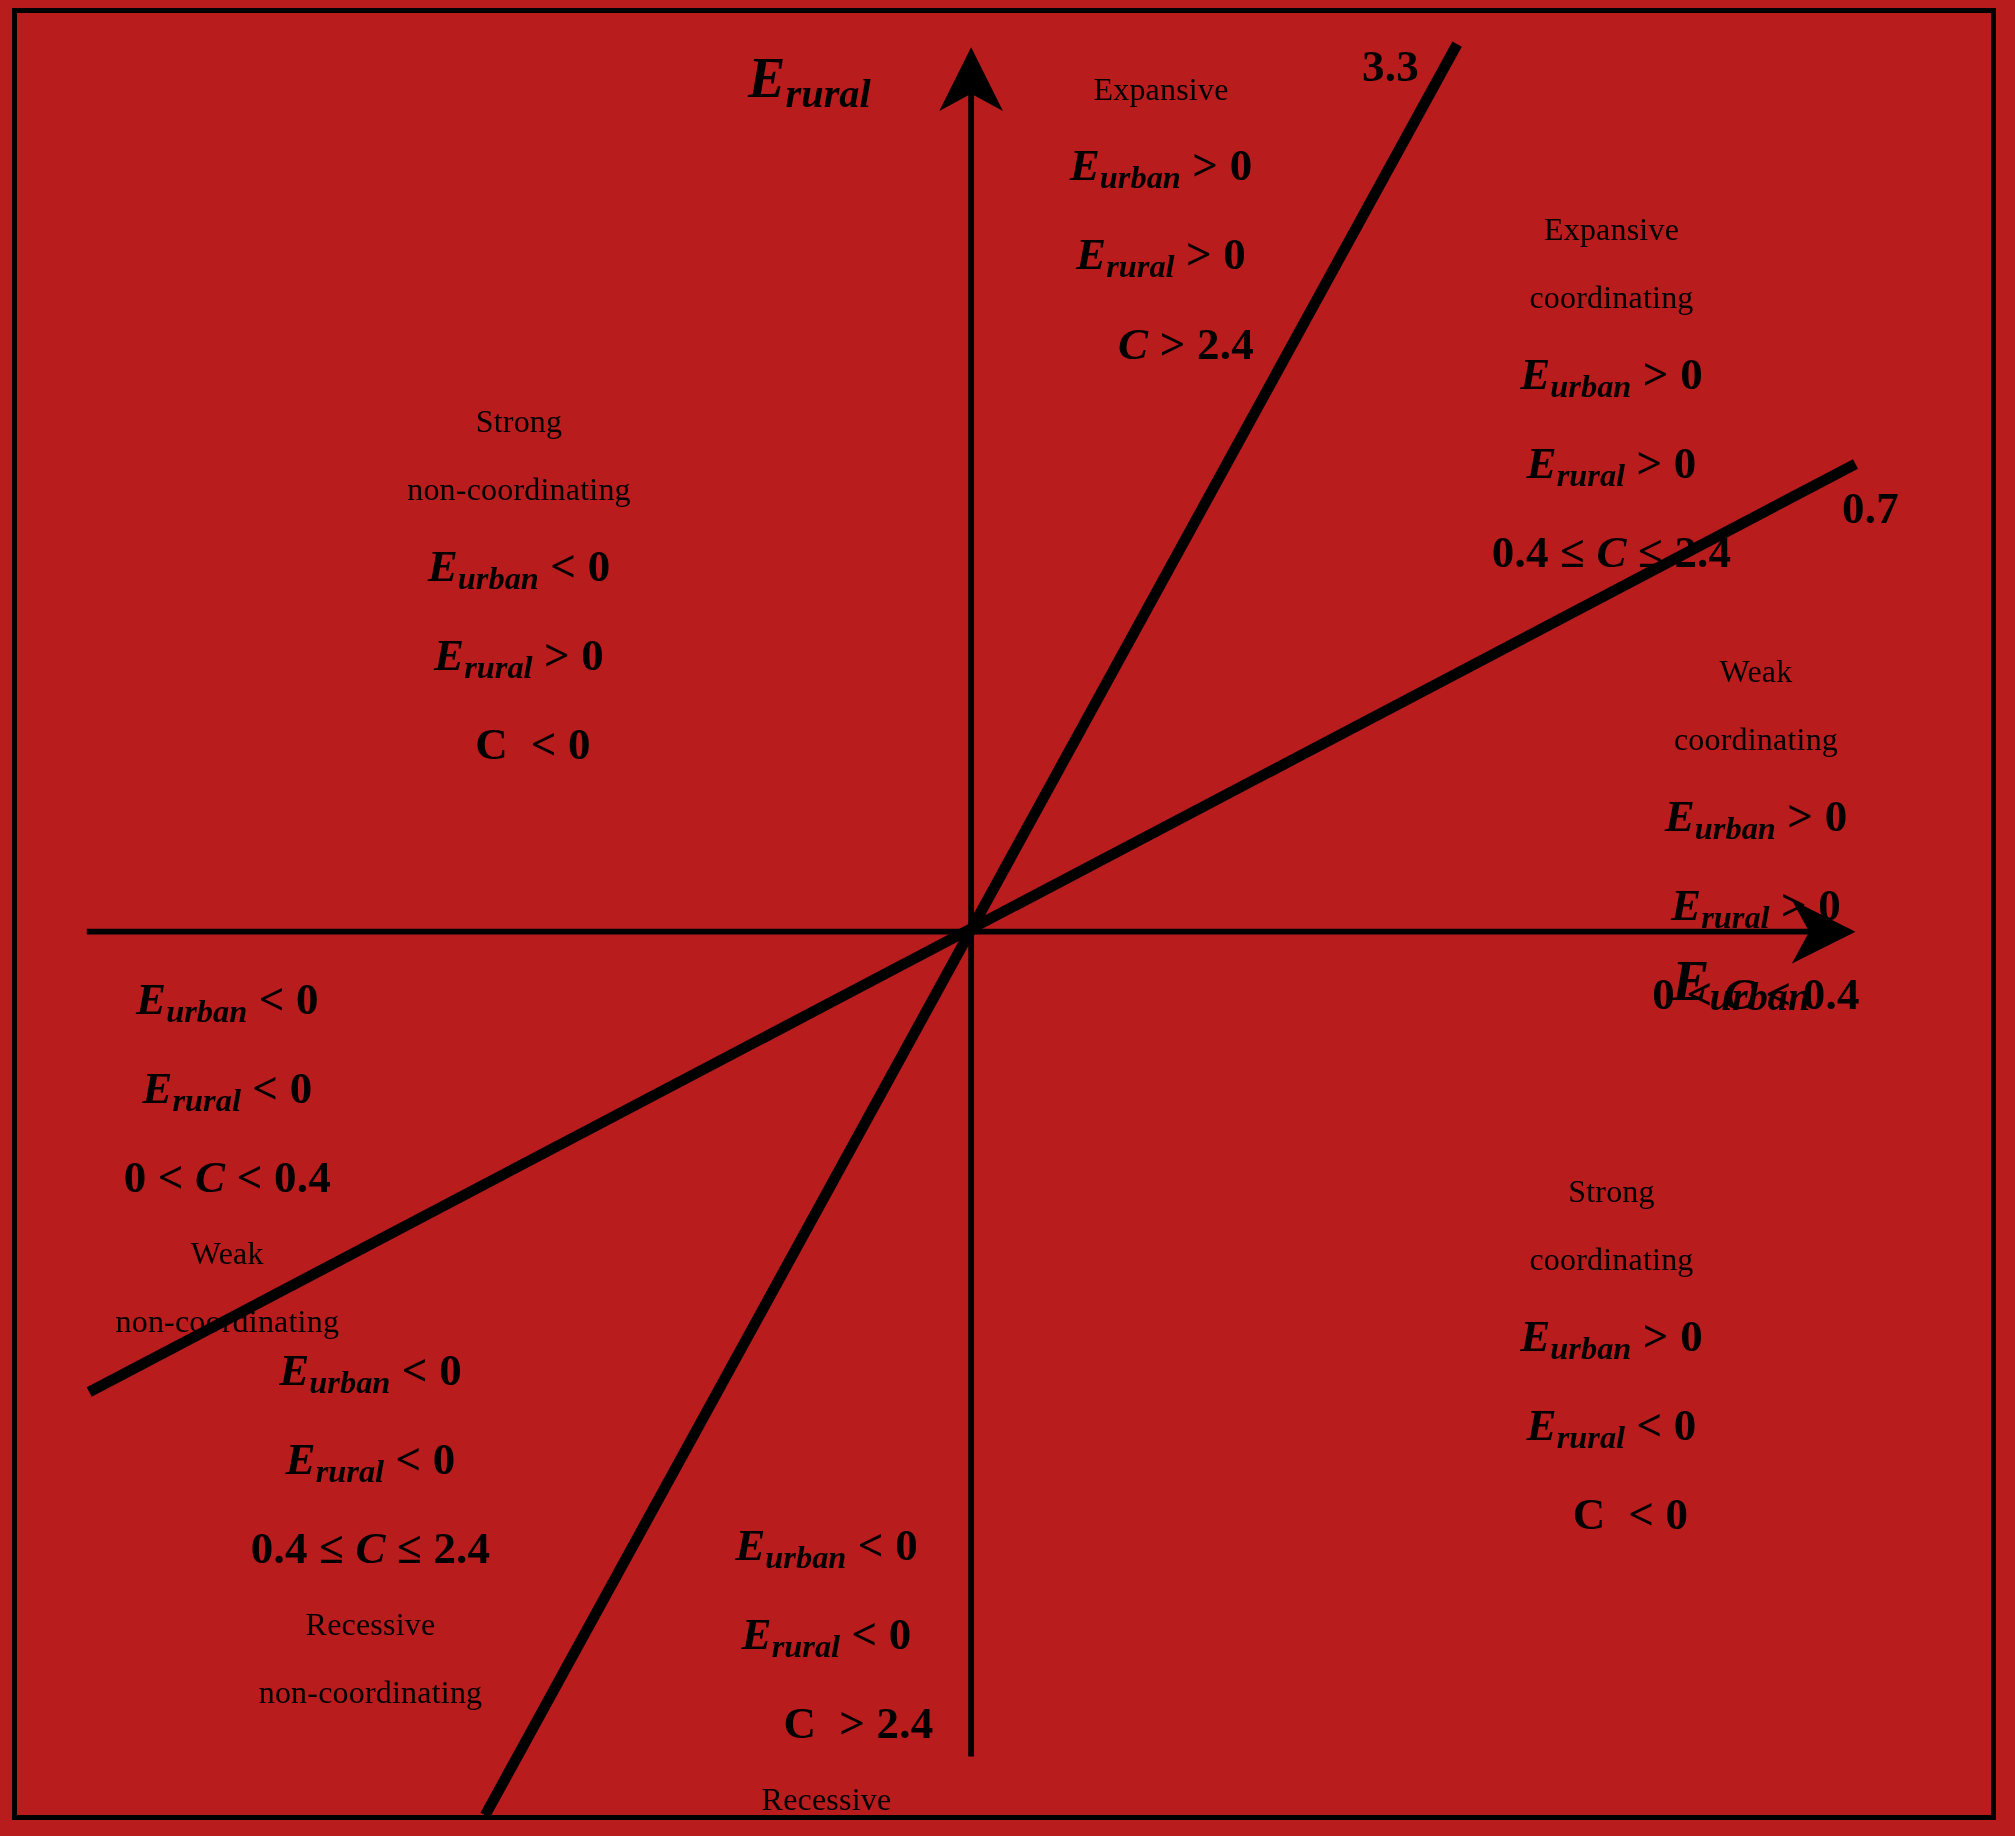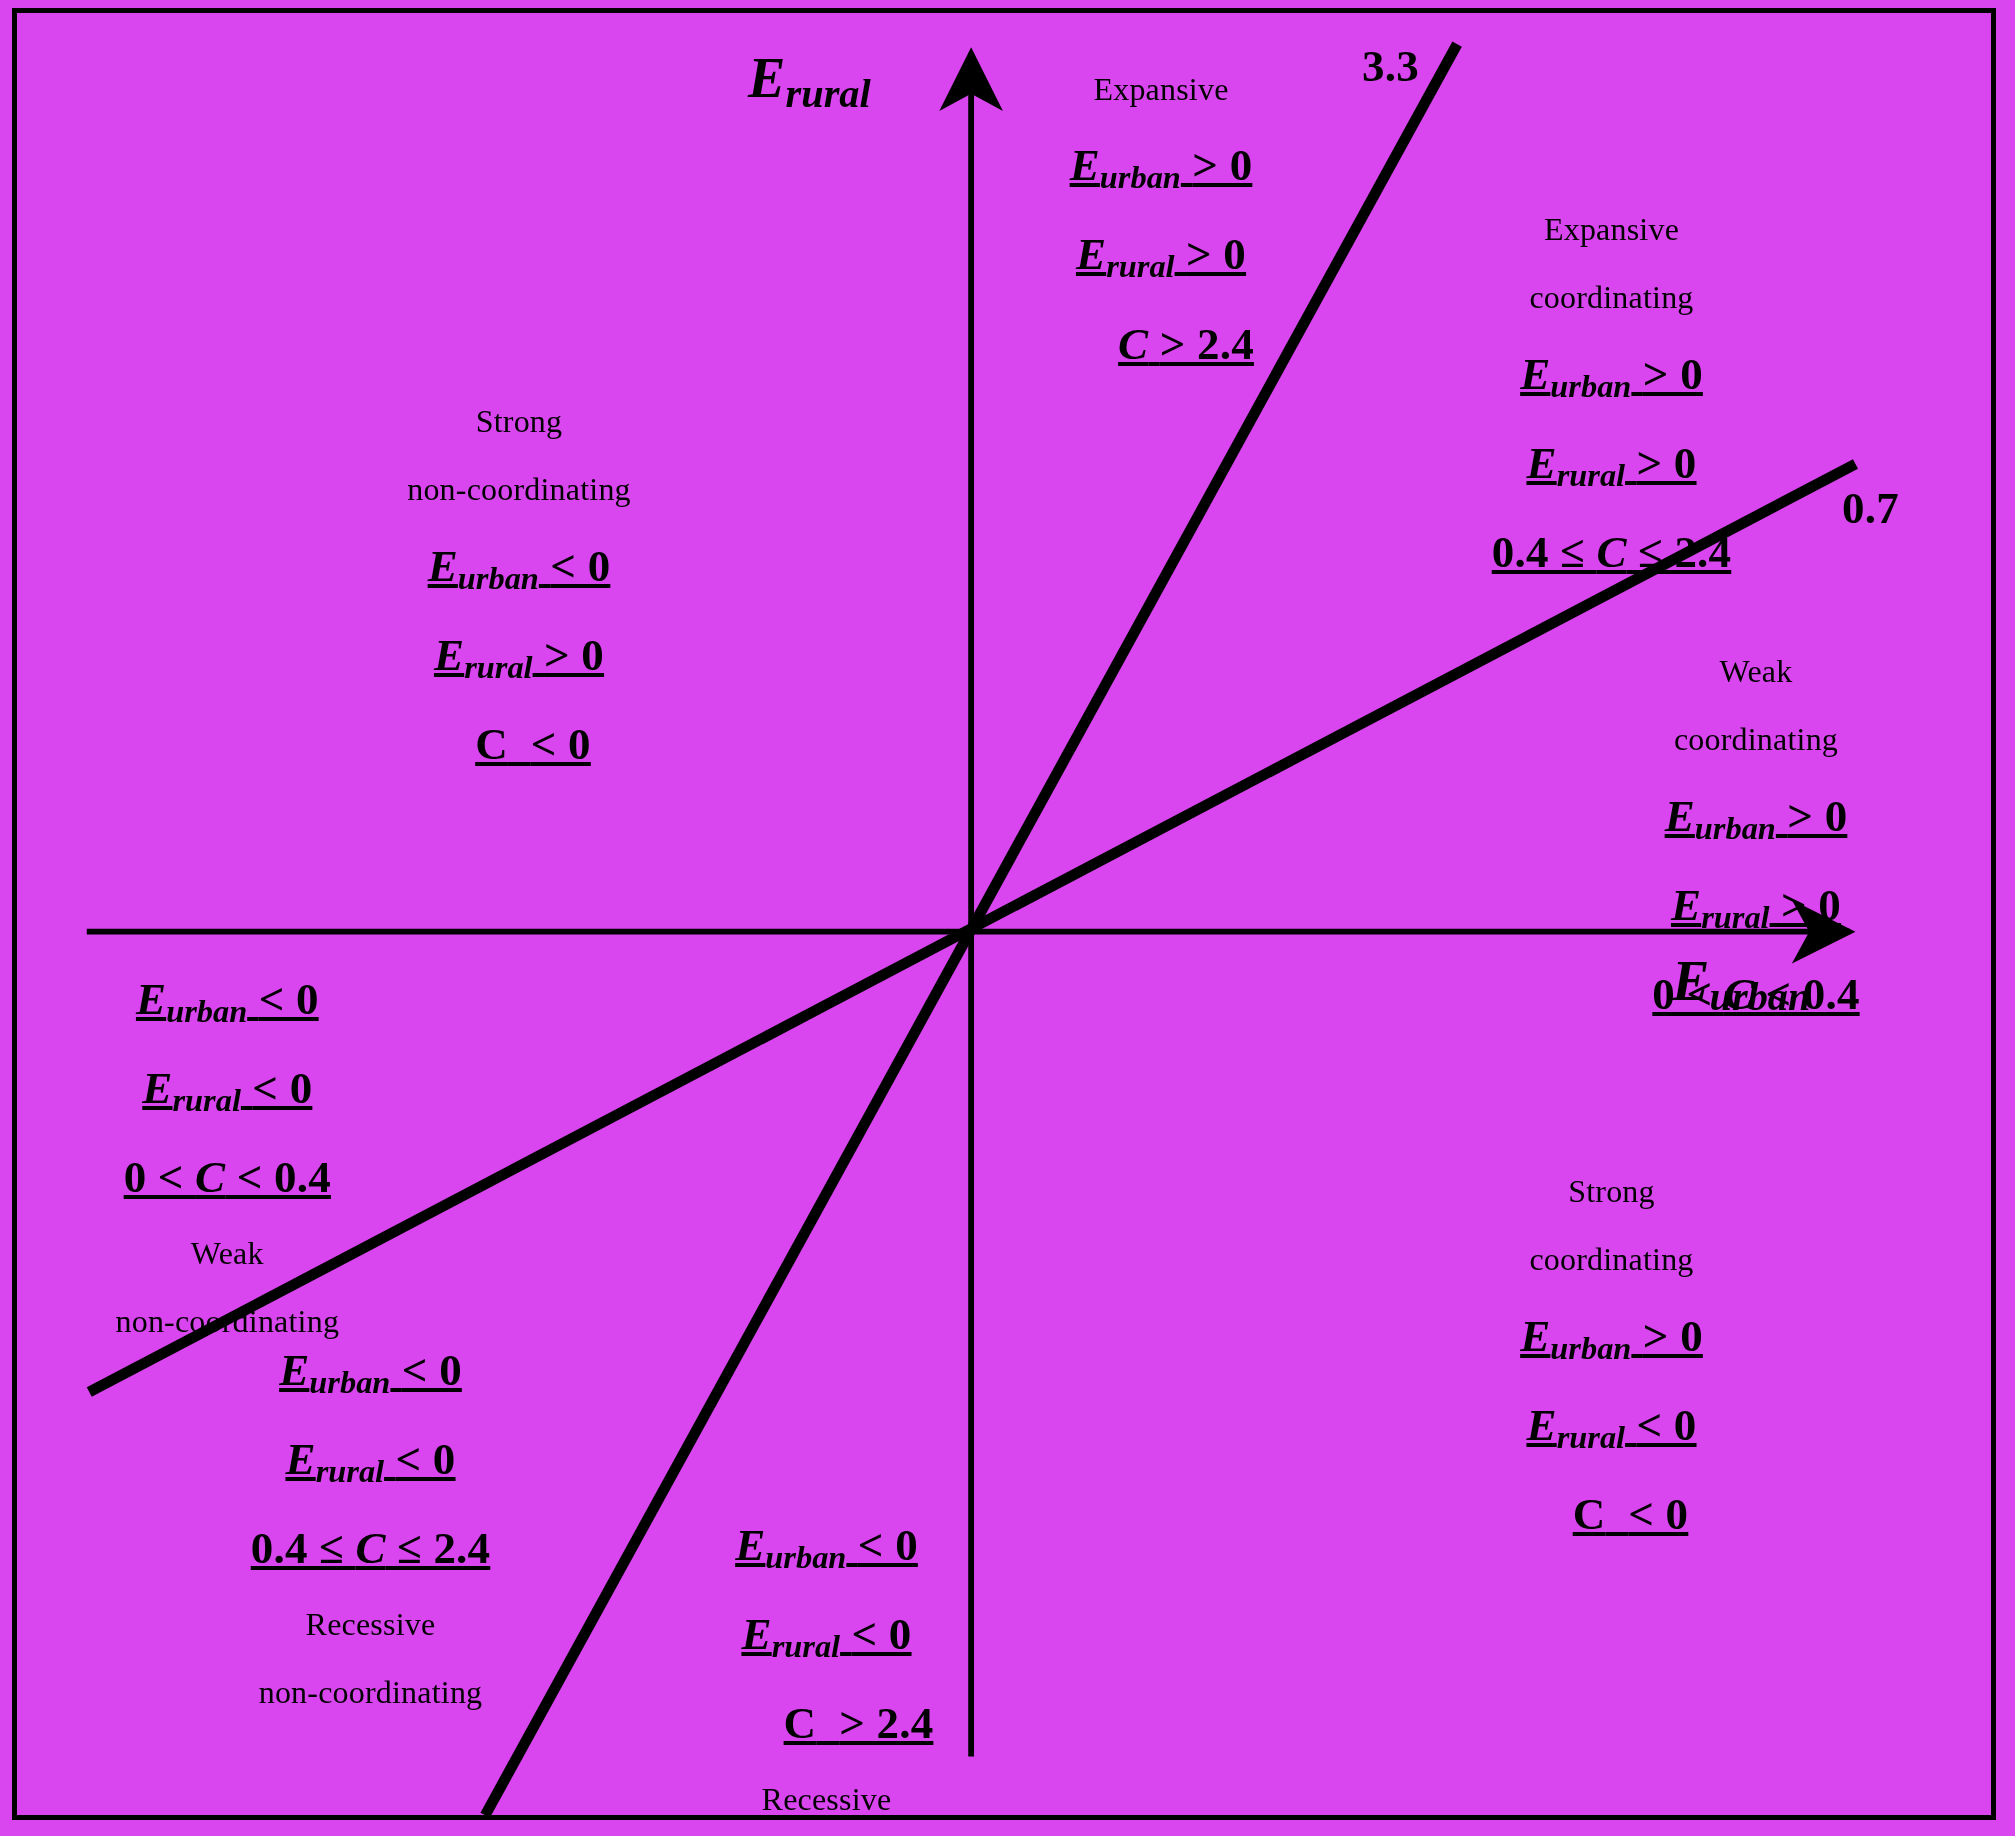--- a/index.html
+++ b/index.html
@@ -5,21 +5,21 @@
 <style>
   html, body {
     margin: 0;
     padding: 0;
     background: #ffffff;
   }
   #stage {
     position: relative;
     width: 2015px;
     height: 1837px;
-    background: #d946ef;
+    background: #b91c1c;
     overflow: hidden;
     font-family: "Liberation Serif", "DejaVu Serif", serif;
     color: #000000;
   }
   #outer-border {
     position: absolute;
     left: 11.6px;
     top: 8.3px;
     width: 1984px;
     height: 1812px;
@@ -42,21 +42,20 @@
   
   .regime {
     font-weight: normal;
     font-size: 32px;
   }
   
   .math {
     font-weight: bold;
     font-size: 45px;
     font-style: italic;
-    text-decoration: underline;
   }
   .math .up {
     font-style: normal;
   }
   .mathvar {
     font-style: italic;
   }
   .sub {
     font-size: 0.72em;
     font-style: italic;

